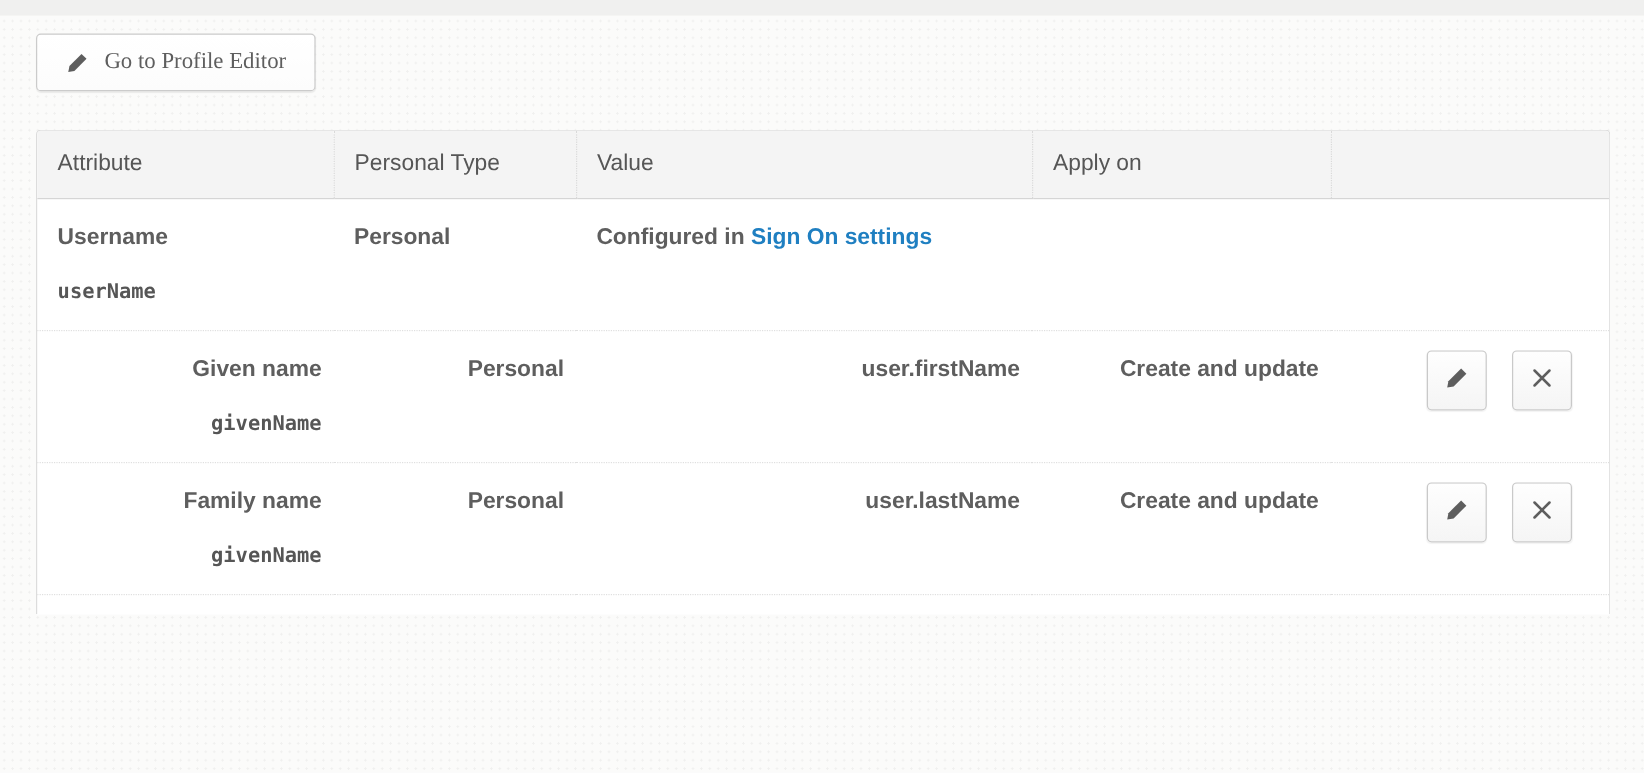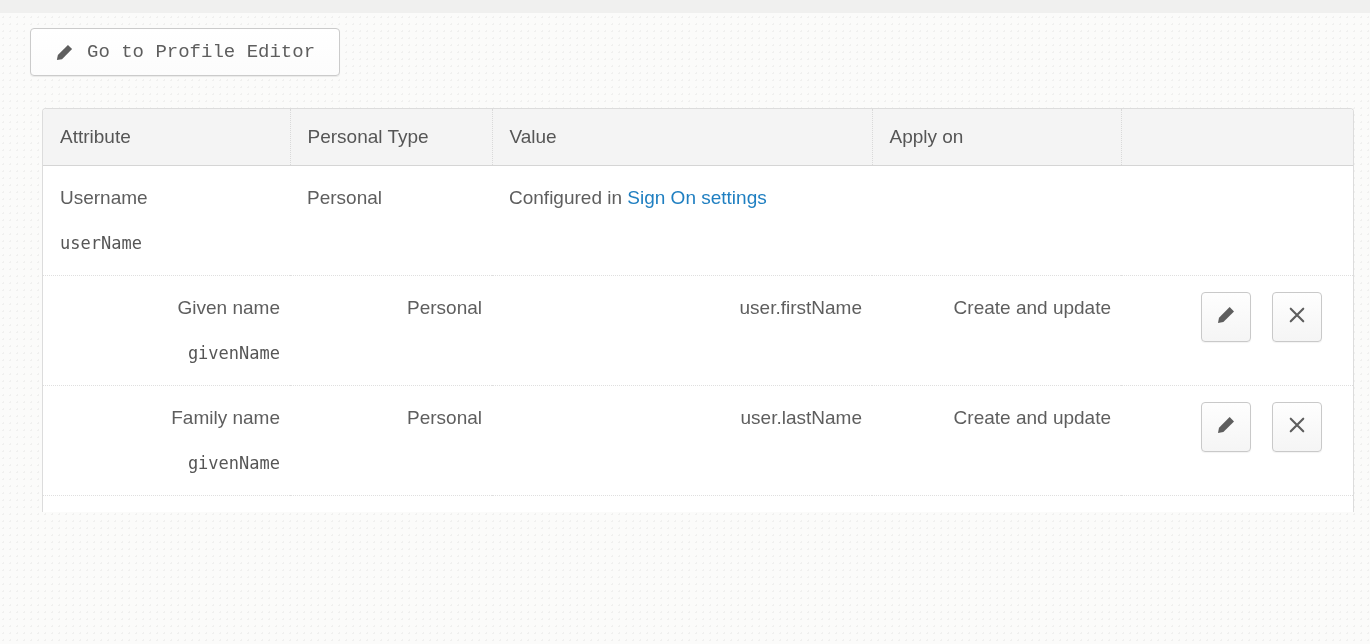--- a/index.html
+++ b/index.html
@@ -22,51 +22,50 @@
     position: absolute; left: 30px; top: 28px;
     display: flex; gap: 21px;
   }
   .btn {
     display: inline-flex; align-items: center; gap: 13px;
     height: 48px; padding: 0 24px;
     background: linear-gradient(#ffffff, #fcfcfc);
     border: 1px solid #cbcbcb; border-radius: 4px;
     box-shadow: 0 1px 1px rgba(0,0,0,0.07);
     font-size: 19px; color: #5e5e5e; cursor: pointer;
-    font-family: Liberation Mono, monospace;
+    font-family: Liberation Serif, serif;
   }
   .btn svg { display: block; }
   
   .table-wrap {
     position: absolute; left: 30px; top: 108px;
     width: 1312px; height: 404px;
     background: #ffffff;
     border: 1px solid #dcdcdc; border-bottom: none;
     border-radius: 4px 4px 0 0;
     overflow: hidden;
-    margin-left: 12px;
   }
   table { width: 100%; border-collapse: collapse; table-layout: fixed; }
   thead tr { height: 56px; }
   th {
     background: #f4f4f4;
     text-align: left; font-weight: normal;
     font-size: 19px; color: #565656;
     padding: 0 10px 0 17px;
     vertical-align: middle;
     border-bottom: 1px solid #d5d5d5;
     border-right: 1px dotted #d9d9d9;
   }
   th:last-child { border-right: none; }
   tbody tr { height: 110px; }
   tbody tr.partial-row { height: 45px; }
   td {
     vertical-align: top;
     padding: 21px 10px 0 17px;
-    font-size: 19px; color: #5e5e5e;
+    font-size: 19px; color: #5e5e5e; font-weight: bold;
   }
   tbody tr:not(:first-child) td { border-top: 1px dotted #dfdfdf; text-align: right; }
   tr.highlighted td {
     background-color: #f7f7f6;
     background-image: radial-gradient(circle, #e7e7e6 1px, transparent 1px);
     background-size: 7px 7px;
   }
   .attr-name {
     font-family: "DejaVu Sans Mono", monospace;
     font-size: 17px; margin-top: 24px; color: #565656;

